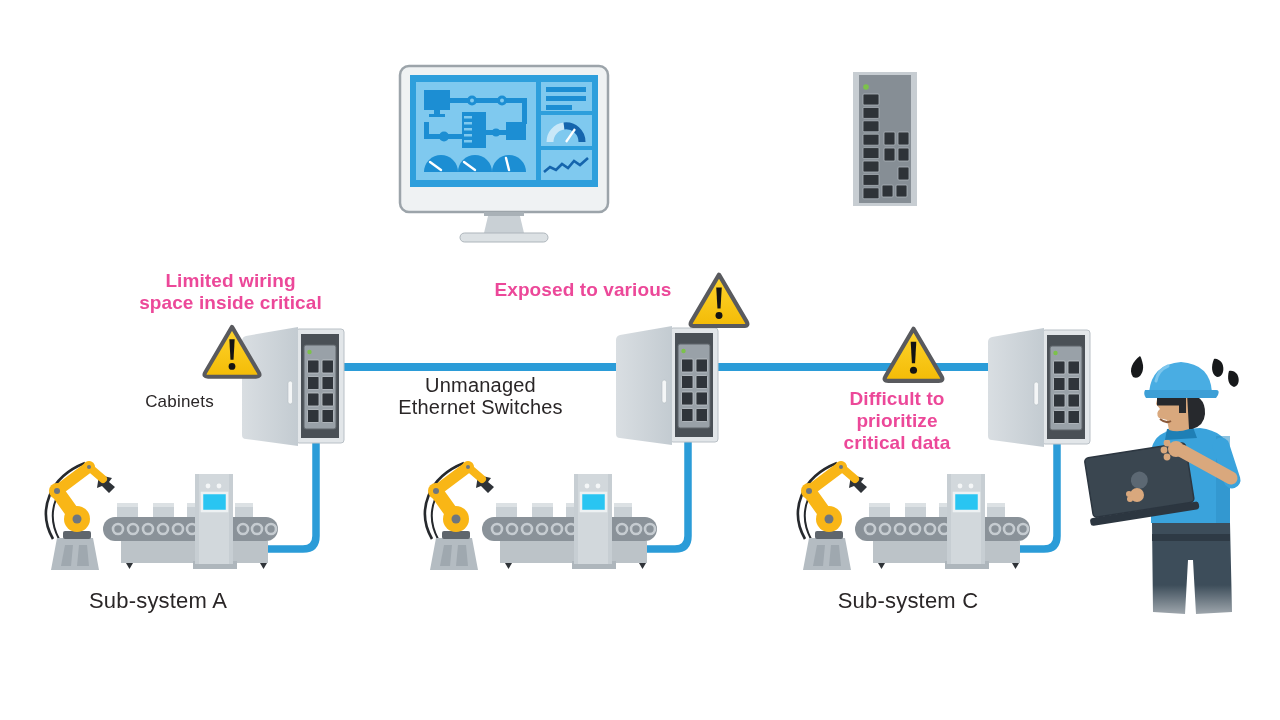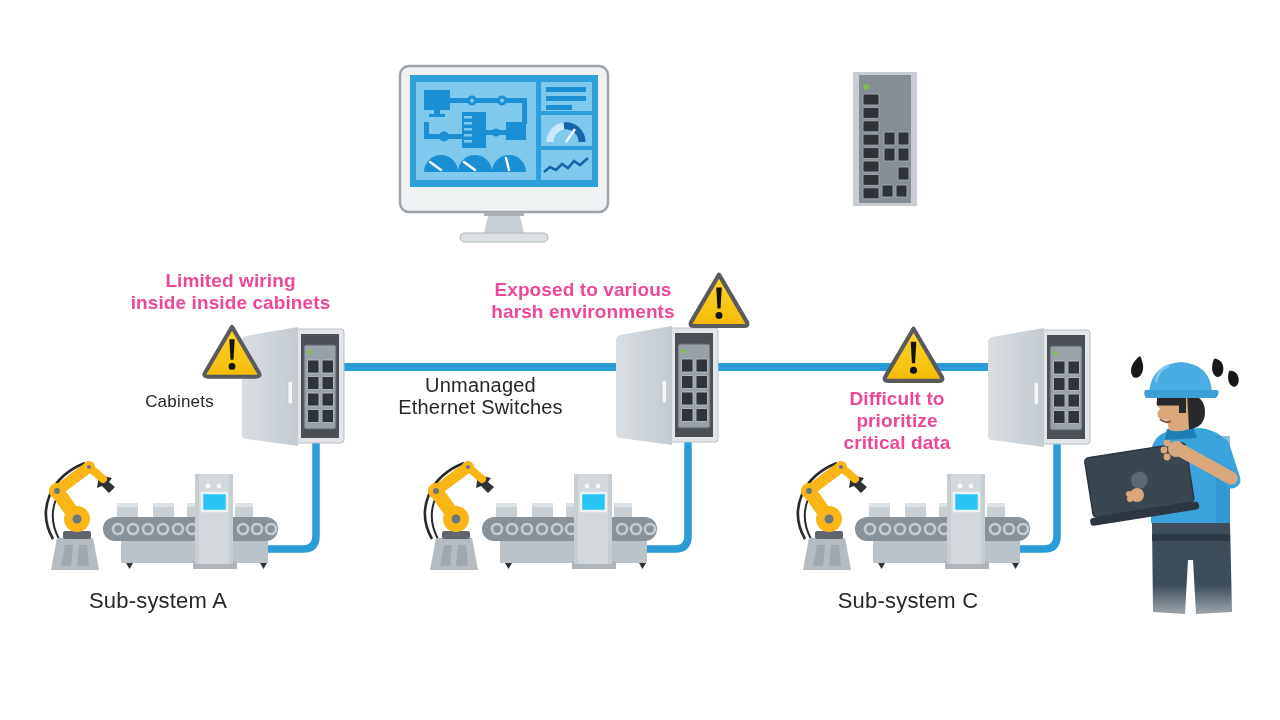--- a/index.html
+++ b/index.html
@@ -258,26 +258,25 @@
     <path d="M1149 392 Q1152 364 1181 362 Q1210 364 1212 392 Z" fill="#49ADE3"></path>
     <path d="M1145 390 H1216 Q1220 390 1218 395 L1216 398 H1146 Q1143 394 1145 390 Z" fill="#3D9FD6"></path>
     <path d="M1156 381 Q1158 370 1168 366" stroke="#7CC6ED" stroke-width="3" fill="none" stroke-linecap="round"></path>
 
     <rect x="1145" y="585" width="95" height="58" fill="url(#fadeW)"></rect>
   </g>
 </svg>
 
 <div class="label label-warning lbl-warn1">
   <div>Limited wiring</div>
-  <div>inside inside cabinets</div>
+  <div>space inside critical</div>
 </div>
 
 <div class="label label-warning lbl-warn2">
   <div>Exposed to various</div>
-  <div>harsh environments</div>
 </div>
 
 <div class="label label-warning lbl-warn3">
   <div>Difficult to</div>
   <div>prioritize</div>
   <div>critical data</div>
 </div>
 
 <div class="label label-black lbl-cabinets">Cabinets</div>
 

